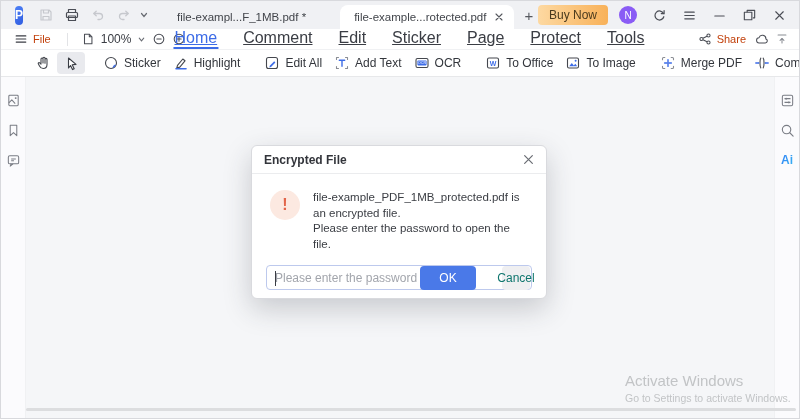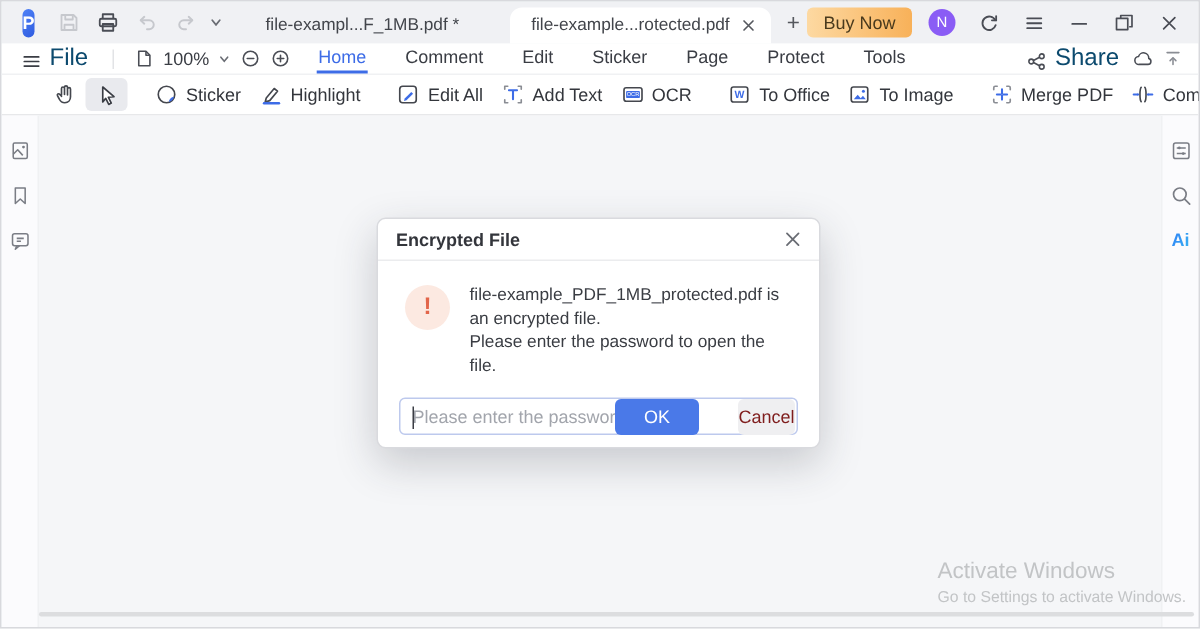--- a/index.html
+++ b/index.html
@@ -20,27 +20,27 @@
   .newtab { font-size:15px; color:#55585e; padding:0 10px; cursor:default; }
   .tb-right { display:flex; align-items:center; gap:7px; }
   .buynow { background:linear-gradient(90deg,#fdd9a2,#f8b159); color:#4a3a1d; font-size:12px; padding:3px 11px; border-radius:4px; white-space:nowrap; }
   .avatar { width:18px; height:18px; border-radius:50%; background:#8a5cf5; color:#fff; font-size:10px; display:flex; align-items:center; justify-content:center; margin:0 4px; }
   .win-ic { width:15px; height:15px; margin:0 4px; }
 
   
   .menubar { position:relative; height:21px; background:#ffffff; display:flex; align-items:center; padding:0 10px; border-bottom:1px solid #f0f1f3; }
   .mb-left, .mb-right { display:flex; align-items:center; gap:6px; }
   .mb-right { margin-left:auto; }
-  .mb-btn { display:flex; align-items:flex-end; gap:5px; font-size:16px; color:#0c4a6e; padding:0 3px; }
+  .mb-btn { display:flex; align-items:center; gap:5px; font-size:11px; color:#c2410c; padding:0 3px; }
   .mb-divider { width:1px; height:13px; background:#e2e3e6; margin:0 7px; }
   .mb-ic { width:14px; height:14px; }
   .mb-ic.sm { width:9px; height:9px; }
   .zoomlvl { font-size:12px; color:#3a3d44; }
   .mb-center { position:absolute; left:50%; top:0; height:100%; transform:translateX(-48%); display:flex; align-items:stretch; gap:24px; }
-  .mtab { display:flex; align-items:center; font-size:12px; color:#3a3d44; border-bottom:2px solid transparent; padding:0 1px; }
+  .mtab { display:flex; align-items:center; font-size:16px; color:#3a3d44; border-bottom:2px solid transparent; padding:0 1px;text-decoration:underline; }
   .mtab.active { color:var(--accent_blue,#3d6ce7); border-bottom-color:var(--accent_blue,#3d6ce7); }
 
   
   .toolbar { height:27px; background:#ffffff; display:flex; align-items:center; padding:0 10px 0 28px; border-bottom:1px solid #e7e8ea; }
   .tool { display:flex; align-items:center; gap:5px; font-size:12px; color:#33363c; padding:3px 6px; border-radius:4px; white-space:nowrap; }
   .tool.active-tool { background:#e9eaee; }
   .tool-ic { width:16px; height:16px; flex:0 0 auto; }
   .t-divider { width:1px; height:15px; background:#e6e7ea; margin:0 6px; }
 
   
@@ -67,21 +67,21 @@
   .warn { width:30px; height:30px; border-radius:50%; background:var(--warning_bg,#fce9e1); color:var(--warning_orange,#e2654a); font-size:16px; font-weight:bold; display:flex; align-items:center; justify-content:center; flex:0 0 auto; margin-top:2px; }
   .msg { font-size:11.5px; line-height:15.5px; color:#3a3d43; padding-top:2px; }
   .dlg-inputwrap { position:relative; margin:13px 14px 0; height:25px; border:1px solid #bdc9ed; border-radius:4px; display:flex; align-items:center; padding:0 8px; background:#fff; }
   .dlg-inputwrap input { border:none; outline:none; flex:1; font-size:12px; color:#33353b; font-family:"Liberation Sans", sans-serif; min-width:0; }
   .dlg-inputwrap input::placeholder { color:#a2a5ac; }
   .caret-bar { position:absolute; left:8px; top:5px; width:1px; height:15px; background:#3a3d44; }
   .eye { width:14px; height:14px; flex:0 0 auto; }
   .dlg-buttons { position:absolute; right:16px; bottom:8px; display:flex; gap:26px; }
   .btn { height:24px; border:none; border-radius:4px; font-size:12px; font-family:"Liberation Sans", sans-serif; display:flex; align-items:center; justify-content:center; }
   .btn.ok { width:56px; background:var(--ok_button,#4a79e8); color:#ffffff; }
-  .btn.cancel { width:38px; background:#efeff1; color:#7f1d1d; }
+  .btn.cancel { width:28px; background:#efeff1; color:#0f766e; }
 
   svg { display:block; }
 </style>
 </head>
 <body>
 
 <div class="window">
 
   <div class="titlebar">
     <div class="tb-left">

